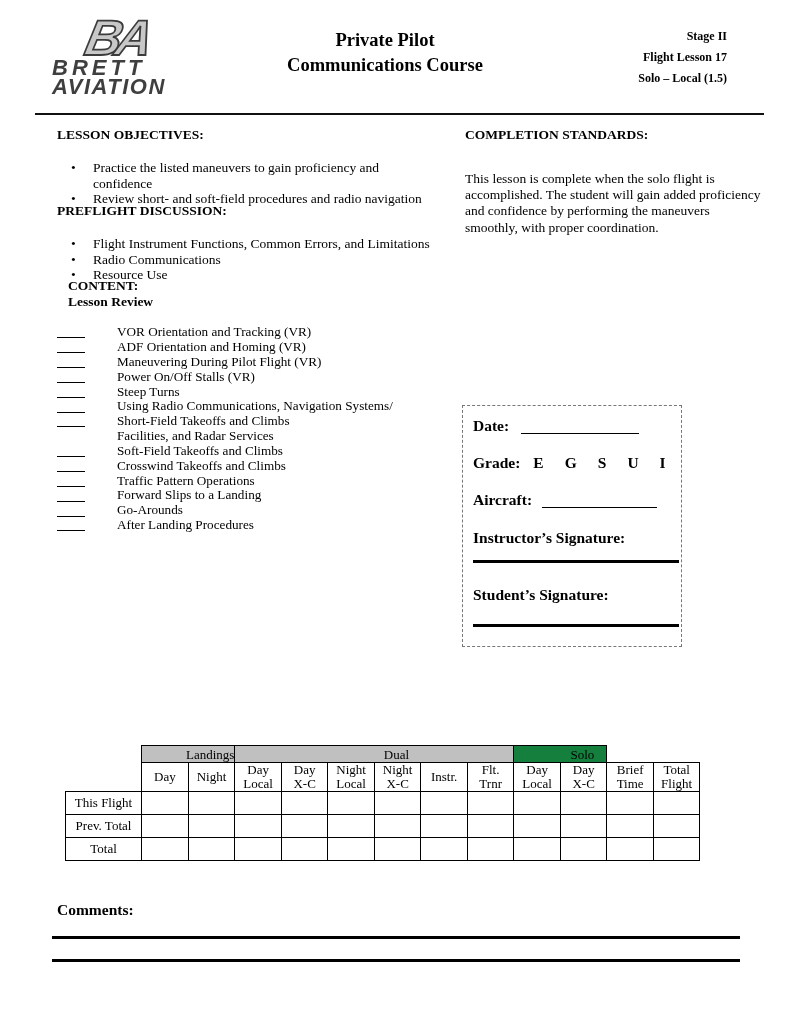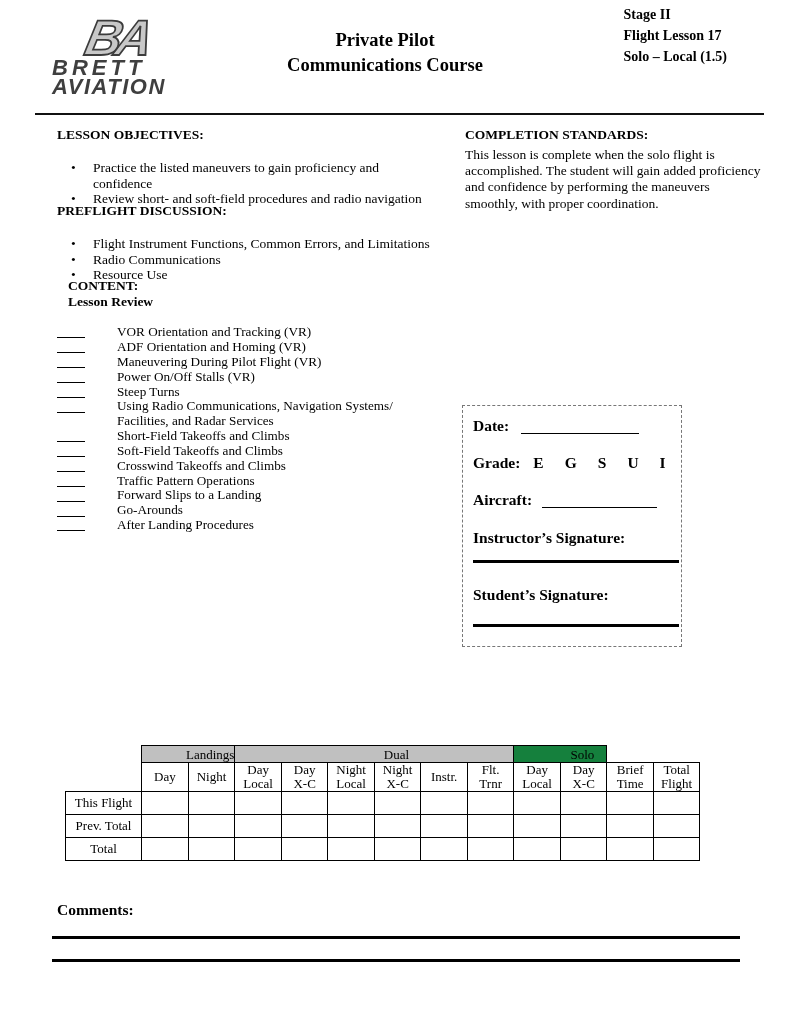--- a/index.html
+++ b/index.html
@@ -12,35 +12,35 @@
   
   .logo { position:absolute; left:52px; top:12px; width:170px; }
   .logo-mark { display:block; margin-left:10px; }
   .logo-line { font-family:"Liberation Sans", sans-serif; font-style:italic; font-weight:bold;
                color:#3f3f3f; line-height:19px; }
   .logo-line.l1 { font-size:22px; letter-spacing:4px; margin-top:-4px; }
   .logo-line.l2 { font-size:22px; letter-spacing:1.5px; }
 
   .center-title { position:absolute; left:278px; top:28px; width:214px; text-align:center;
                   font-weight:bold; font-size:18.5px; line-height:25px; }
-  .right-title  { position:absolute; right:64px; top:4px; 
-                  font-weight:bold; font-size:14px; line-height:21px; }
+  .right-title  { position:absolute; right:64px; top:26px; text-align:right;
+                  font-weight:bold; font-size:12px; line-height:21px; }
 
   .rule { position:absolute; left:35px; top:113px; width:729px; height:2px; background:#111; }
 
   
   .sec-head { font-size:13.5px; font-weight:bold; }
   .objectives { position:absolute; left:57px; top:127px; width:405px; font-size:13.5px; }
   .preflight  { position:absolute; left:57px; top:203px; width:405px; font-size:13.5px; }
   .bullets { list-style:none; margin-top:17px; }
   .bullets li { position:relative; padding-left:36px; line-height:15.6px; white-space:pre-line; }
   .bullets li::before { content:"\2022"; position:absolute; left:14px; }
 
   .completion { position:absolute; left:465px; top:127px; width:296px; font-size:13.5px; }
-  .completion p { margin-top:4px; line-height:16.2px; }
+  .completion p { margin-top:28px; line-height:16.2px; }
 
   
   .content-head { position:absolute; left:68px; top:278px; font-size:13.5px; font-weight:bold; line-height:15.5px; }
   .checklist { position:absolute; left:57px; top:325px; width:400px; font-size:13.2px; }
   .chk-row { display:flex; height:14.85px; align-items:center; }
   .chk-blank { width:28px; height:12px; border-bottom:1.3px solid #000; flex:0 0 auto; }
   .chk-text { margin-left:32px; line-height:14.5px; white-space:nowrap; }
   .chk-row.cont .chk-text { margin-left:60px; }
 
   
@@ -146,26 +146,26 @@
       <span class="chk-text">Power On/Off Stalls (VR)</span>
     </div>
     <div class="chk-row">
       <span class="chk-blank"></span>
       <span class="chk-text">Steep Turns</span>
     </div>
     <div class="chk-row">
       <span class="chk-blank"></span>
       <span class="chk-text">Using Radio Communications, Navigation Systems/</span>
     </div>
+    <div class="chk-row">
+      <span class="chk-blank"></span>
+      <span class="chk-text">Short-Field Takeoffs and Climbs</span>
+    </div>
     <div class="chk-row cont">
       <span class="chk-text">Facilities, and Radar Services</span>
-    </div>
-    <div class="chk-row">
-      <span class="chk-blank"></span>
-      <span class="chk-text">Short-Field Takeoffs and Climbs</span>
     </div>
     <div class="chk-row">
       <span class="chk-blank"></span>
       <span class="chk-text">Soft-Field Takeoffs and Climbs</span>
     </div>
     <div class="chk-row">
       <span class="chk-blank"></span>
       <span class="chk-text">Crosswind Takeoffs and Climbs</span>
     </div>
     <div class="chk-row">

